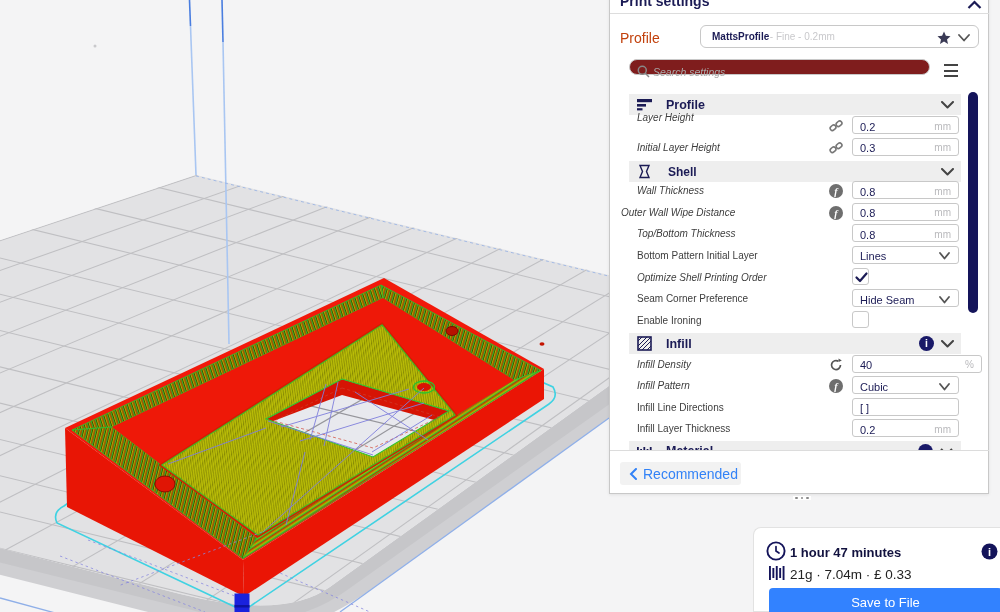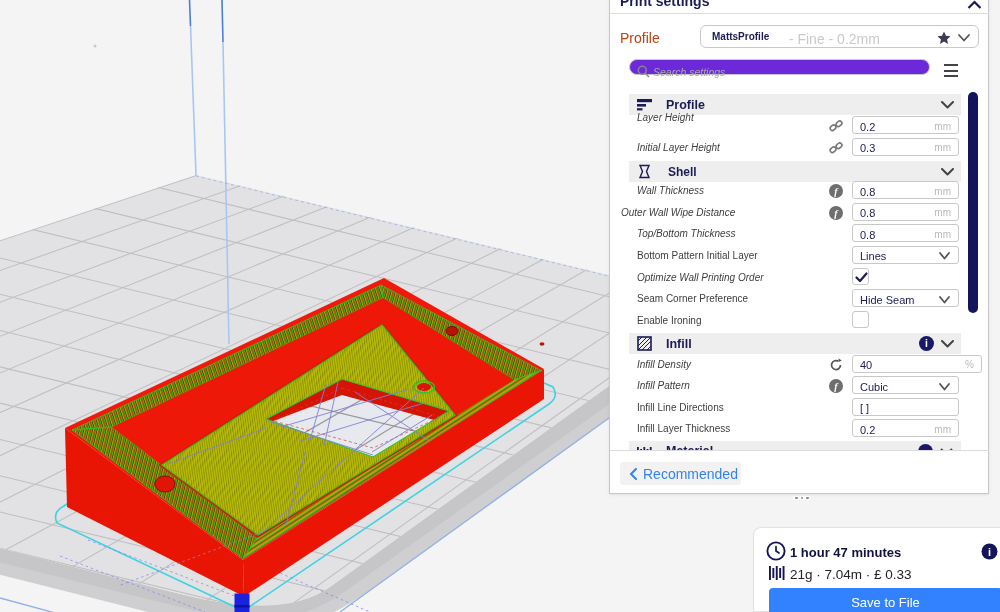--- a/index.html
+++ b/index.html
@@ -211,29 +211,29 @@
 
 <div style="position:absolute;left:609px;top:-15px;width:380px;height:509px;background:#fff;border:1px solid #c8c8c8;box-shadow:0 1px 3px rgba(0,0,0,.08)"></div>
 <div style="position:absolute;left:620px;top:-7px;font-size:14px;font-weight:bold;color:#1b1b55">Print settings</div>
 <svg style="position:absolute;left:967px;top:0px" width="15" height="9">
     <path d="M1.5 8 L7.5 2 L13.5 8" fill="none" stroke="#1b1b55" stroke-width="2.2"></path>
   </svg>
 <div style="position:absolute;left:610px;top:13px;width:379px;height:1px;background:#ddd"></div>
 <div style="position:absolute;left:620px;top:30px;font-size:14px;color:#c2410c">Profile</div>
 <div style="position:absolute;left:700px;top:24.5px;width:279px;height:23px;border:1px solid #c8c8c8;border-radius:6px;background:#fff">
   <span style="position:absolute;left:11px;top:5.5px;font-size:10px;font-weight:bold;color:#1b1b55">MattsProfile</span>
-  <span style="position:absolute;left:84px;top:5.5px;font-size:14px;color:#c9c9cc">&nbsp;- Fine - 0.2mm</span>
+  <span style="position:absolute;left:66px;top:5.5px;font-size:10px;color:#c9c9cc">&nbsp;- Fine - 0.2mm</span>
   <svg style="position:absolute;left:236px;top:5px" width="14" height="14" viewBox="0 0 14 14">
       <path d="M7 0.5 L8.9 4.8 L13.5 5.3 L10 8.4 L11 13 L7 10.6 L3 13 L4 8.4 L0.5 5.3 L5.1 4.8 Z" fill="#3a3a55"></path>
     </svg>
   <svg style="position:absolute;left:257.0px;top:8.0px" width="12" height="8">
       <path d="M1 1 L6.0 6.5 L11 1" fill="none" stroke="#555" stroke-width="1.8" stroke-linecap="round" stroke-linejoin="round"></path>
     </svg>
 </div>
-<div style="position:absolute;left:629px;top:59px;width:301px;height:16px;border:1px solid #c8c8c8;border-radius:11px;background:#6d28d9">
+<div style="position:absolute;left:629px;top:59px;width:301px;height:16px;border:1px solid #c8c8c8;border-radius:11px;background:#7f1d1d">
   <svg style="position:absolute;left:7px;top:5px" width="13" height="13" viewBox="0 0 13 13">
       <circle cx="5.3" cy="5.3" r="4" fill="none" stroke="#888" stroke-width="1.5"></circle>
       <line x1="8.3" y1="8.3" x2="12" y2="12" stroke="#888" stroke-width="1.5"></line>
     </svg>
   <span style="position:absolute;left:23px;top:6px;font-size:10.5px;font-style:italic;color:#aaa">Search settings</span>
 </div>
 <div style="position:absolute;left:944px;top:64px;width:14px;height:2.2px;background:#444"></div>
 <div style="position:absolute;left:944px;top:69.5px;width:14px;height:2.2px;background:#444"></div>
 <div style="position:absolute;left:944px;top:75px;width:14px;height:2.2px;background:#444"></div>
 <div style="position:absolute;left:629px;top:93.5px;width:332px;height:21px;background:#eeeeee"></div>
@@ -301,21 +301,21 @@
     <span style="position:absolute;right:7px;top:3.5px;font-size:10px;color:#b9b9bc">mm</span>
   </div>
 <div style="position:absolute;left:637px;top:249.5px;font-size:10px;color:#3d3d3d;white-space:nowrap">Bottom Pattern Initial Layer</div>
 
 <div style="position:absolute;left:852px;top:245.5px;width:107px;height:18px;border:1px solid #c8c8c8;border-radius:3px;background:#fff">
     <span style="position:absolute;left:7px;top:3.5px;font-size:11px;color:#1b1b55">Lines</span>
   </div>
 <svg style="position:absolute;left:938.5px;top:252.0px" width="11" height="8">
     <path d="M1 1 L5.5 6.5 L10 1" fill="none" stroke="#555" stroke-width="1.8" stroke-linecap="round" stroke-linejoin="round"></path>
   </svg>
-<div style="position:absolute;left:637px;top:271.5px;font-size:10px;font-style:italic;color:#3d3d3d;white-space:nowrap">Optimize Wall Printing Order</div>
+<div style="position:absolute;left:637px;top:271.5px;font-size:10px;font-style:italic;color:#3d3d3d;white-space:nowrap">Optimize Shell Printing Order</div>
 <div style="position:absolute;left:852px;top:268.0px;width:17px;height:17px;border:1px solid #c8c8c8;border-radius:3px;background:#fff"><svg width="17" height="17">
       <path d="M3.5 8.5 L7 12 L13.5 4.5" fill="none" stroke="#1b1b55" stroke-width="2.2" stroke-linecap="round" stroke-linejoin="round"></path>
     </svg></div>
 <div style="position:absolute;left:637px;top:293px;font-size:10px;color:#3d3d3d;white-space:nowrap">Seam Corner Preference</div>
 
 <div style="position:absolute;left:852px;top:289px;width:107px;height:18px;border:1px solid #c8c8c8;border-radius:3px;background:#fff">
     <span style="position:absolute;left:7px;top:3.5px;font-size:11px;color:#1b1b55">Hide Seam</span>
   </div>
 <svg style="position:absolute;left:938.5px;top:295.5px" width="11" height="8">
     <path d="M1 1 L5.5 6.5 L10 1" fill="none" stroke="#555" stroke-width="1.8" stroke-linecap="round" stroke-linejoin="round"></path>

